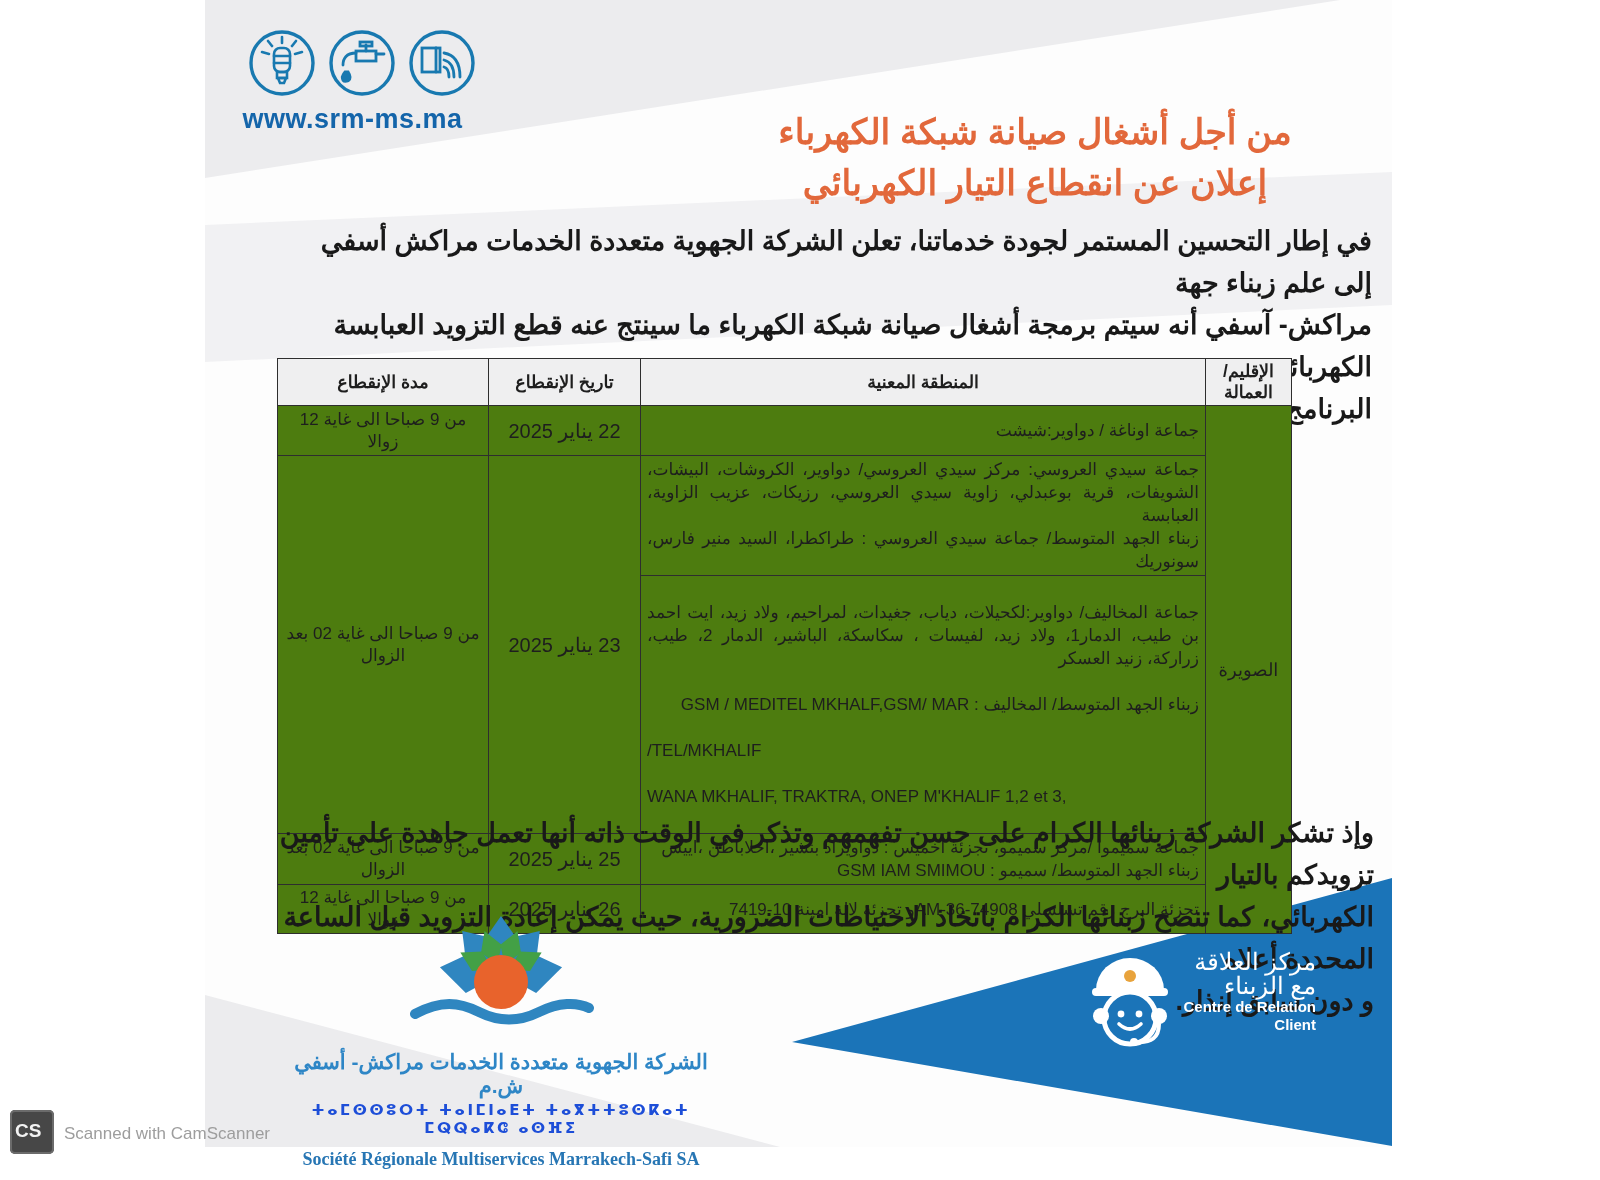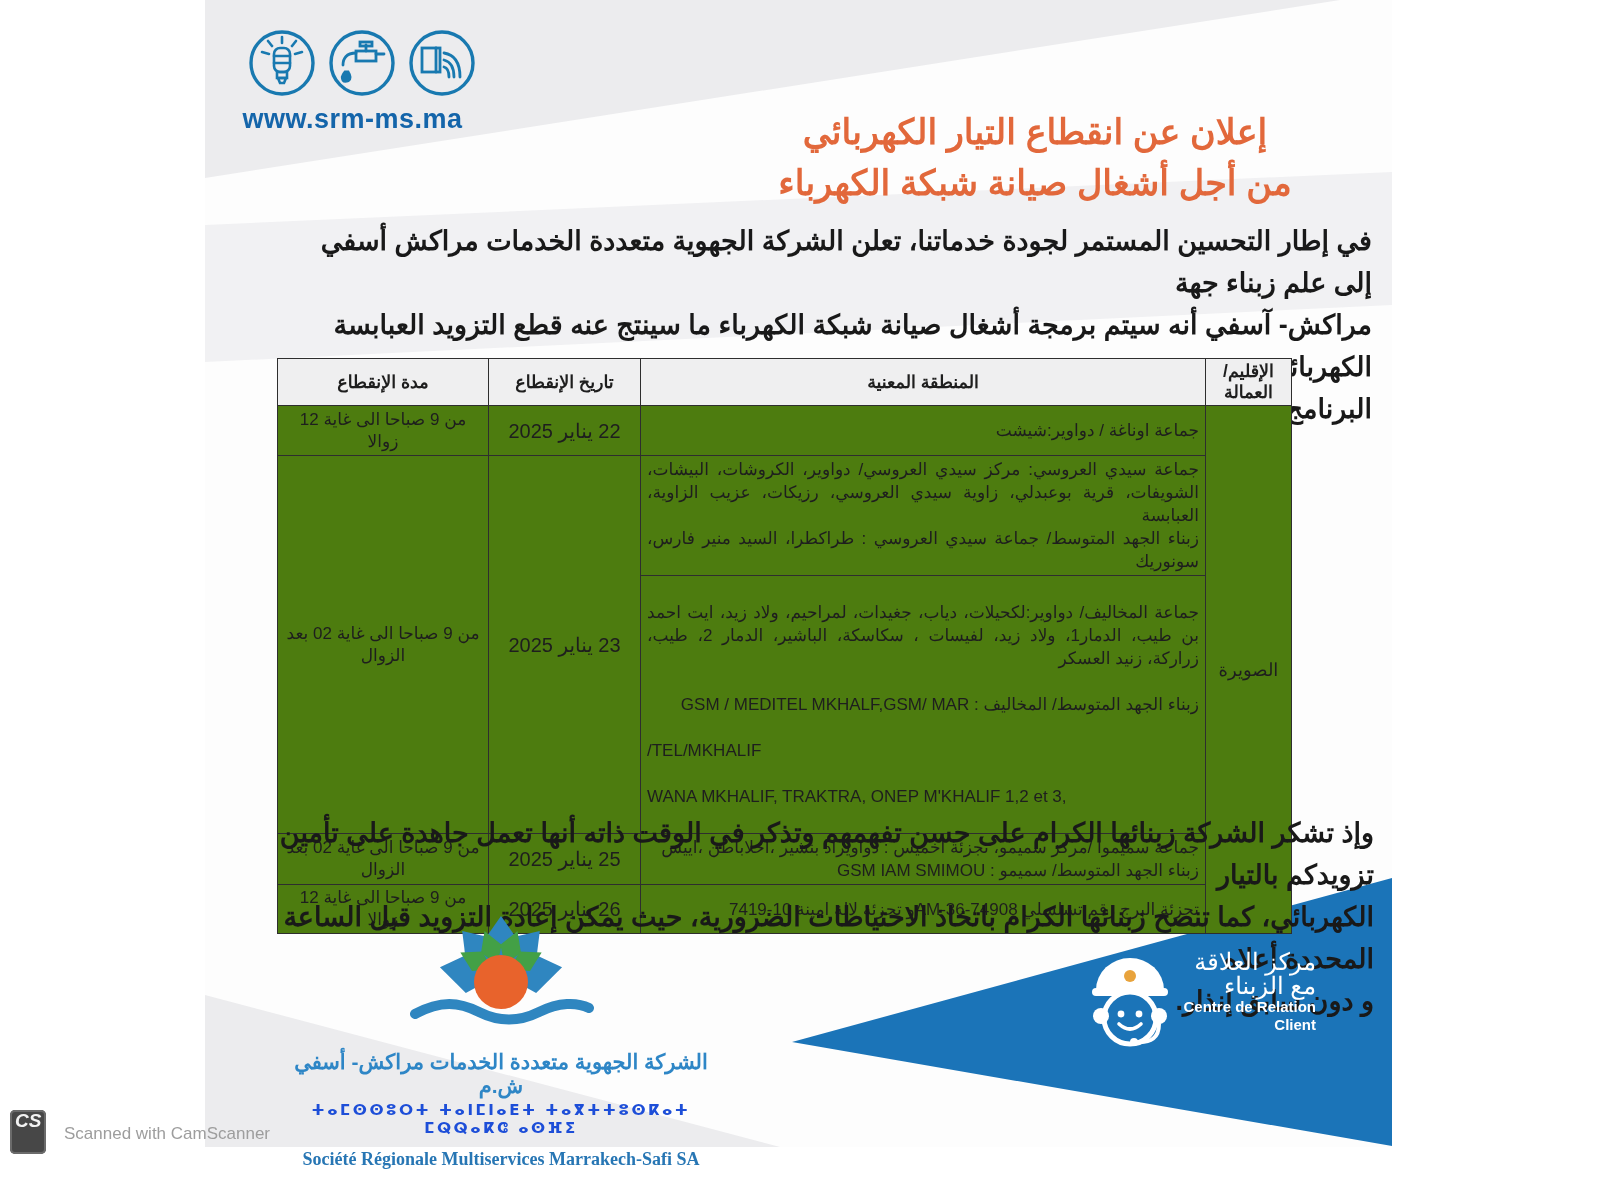--- a/index.html
+++ b/index.html
@@ -49,24 +49,23 @@
   .brand{left:283px;top:912px;width:436px;text-align:center;}
   .brand-ar{font-size:21px;font-weight:bold;color:#2e86c6;direction:rtl;margin-top:2px;}
   .brand-tif{font-family:"DejaVu Sans",sans-serif;font-size:15px;color:#1d4ed8;letter-spacing:2.5px;margin-top:3px;font-weight:bold;}
   .brand-fr{font-family:"Liberation Serif",serif;font-size:18px;font-weight:bold;color:#2776b4;margin-top:12px;}
   .contact{left:1168px;top:950px;width:148px;text-align:right;color:#ffffff;}
   .contact-ar{font-size:24px;font-weight:normal;direction:rtl;line-height:24px;}
   .contact-phone{font-size:32px;font-weight:bold;letter-spacing:0.5px;line-height:36px;}
   .contact-fr{font-size:15px;font-weight:bold;line-height:18px;}
   
   .cs-badge{
-    left:10px;top:1110px;width:36px;height:44px;background:#474747;border-radius:5px;
-    display:flex;align-items:flex-start;justify-content:flex-start;
+    left:10px;top:1110px;width:44px;height:44px;background:#474747;border-radius:5px;
+    display:flex;align-items:center;justify-content:flex-start;
     box-shadow:inset 0 0 0 2px #6b6b6b;
-    font-style:italic;
   }
   .cs-badge span{color:#f2f2f2;font-weight:bold;font-size:19px;margin:0 0 3px 5px;}
   .cs-text{left:64px;top:1124px;font-size:17px;color:#9d9d9d;}
 </style>
 </head>
 <body>
 
 <svg class="abs" style="left:0;top:0;" width="1600" height="1180" viewBox="0 0 1600 1180">
   <rect x="205" y="0" width="1187" height="1147" fill="#fdfdfd"></rect>
   <polygon points="205,0 1340,0 205,178" fill="#ececee"></polygon>
@@ -112,22 +111,22 @@
       <line x1="-6" y1="-15" x2="-6" y2="9"></line>
       <path d="M2,-10 C14,-8 18,2 18,14"></path>
       <path d="M2,-3 C10,-1 12,6 12,14"></path>
       <path d="M2,4 C6,5 7,9 7,14"></path>
     </g>
   </svg>
 </div>
 <div class="abs website">www.srm-ms.ma</div>
 
 <div class="abs doc-title">
+  <div>من أجل أشغال صيانة شبكة الكهرباء</div>
   <div>إعلان عن انقطاع التيار الكهربائي</div>
-  <div>من أجل أشغال صيانة شبكة الكهرباء</div>
 </div>
 
 <div class="abs para intro">في إطار التحسين المستمر لجودة خدماتنا، تعلن الشركة الجهوية متعددة الخدمات مراكش أسفي إلى علم زبناء جهة
 مراكش- آسفي أنه سيتم برمجة أشغال صيانة شبكة الكهرباء ما سينتج عنه  قطع التزويد العبابسة الكهربائي حسب
 البرنامج التالي :</div>
 
 <table class="outage">
   <colgroup>
     <col style="width:86px">
       <col style="width:565px">

